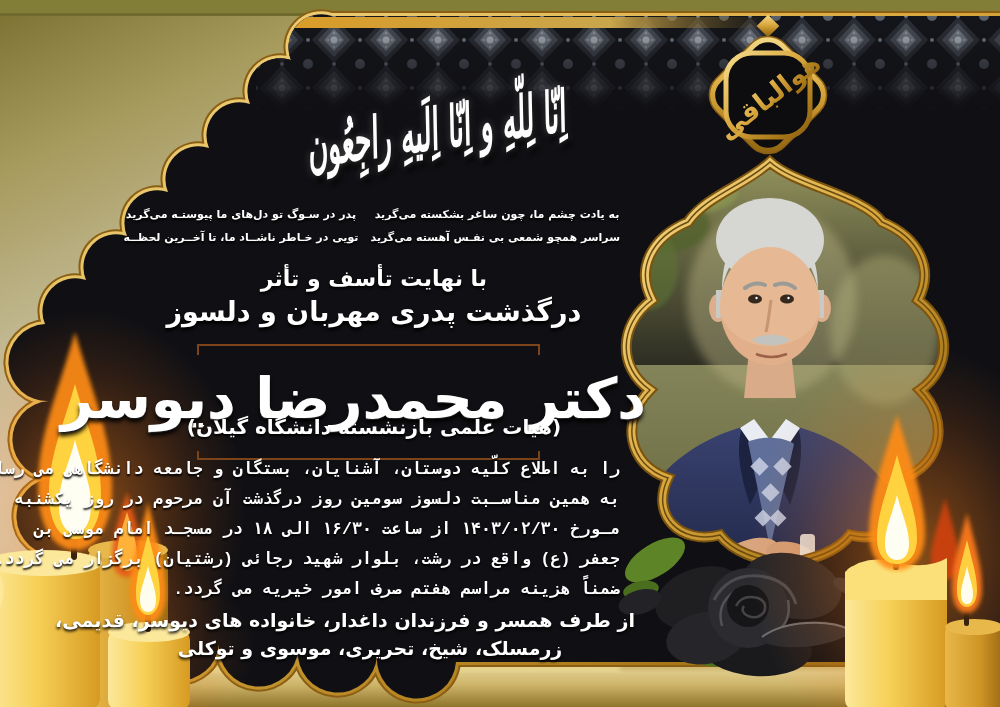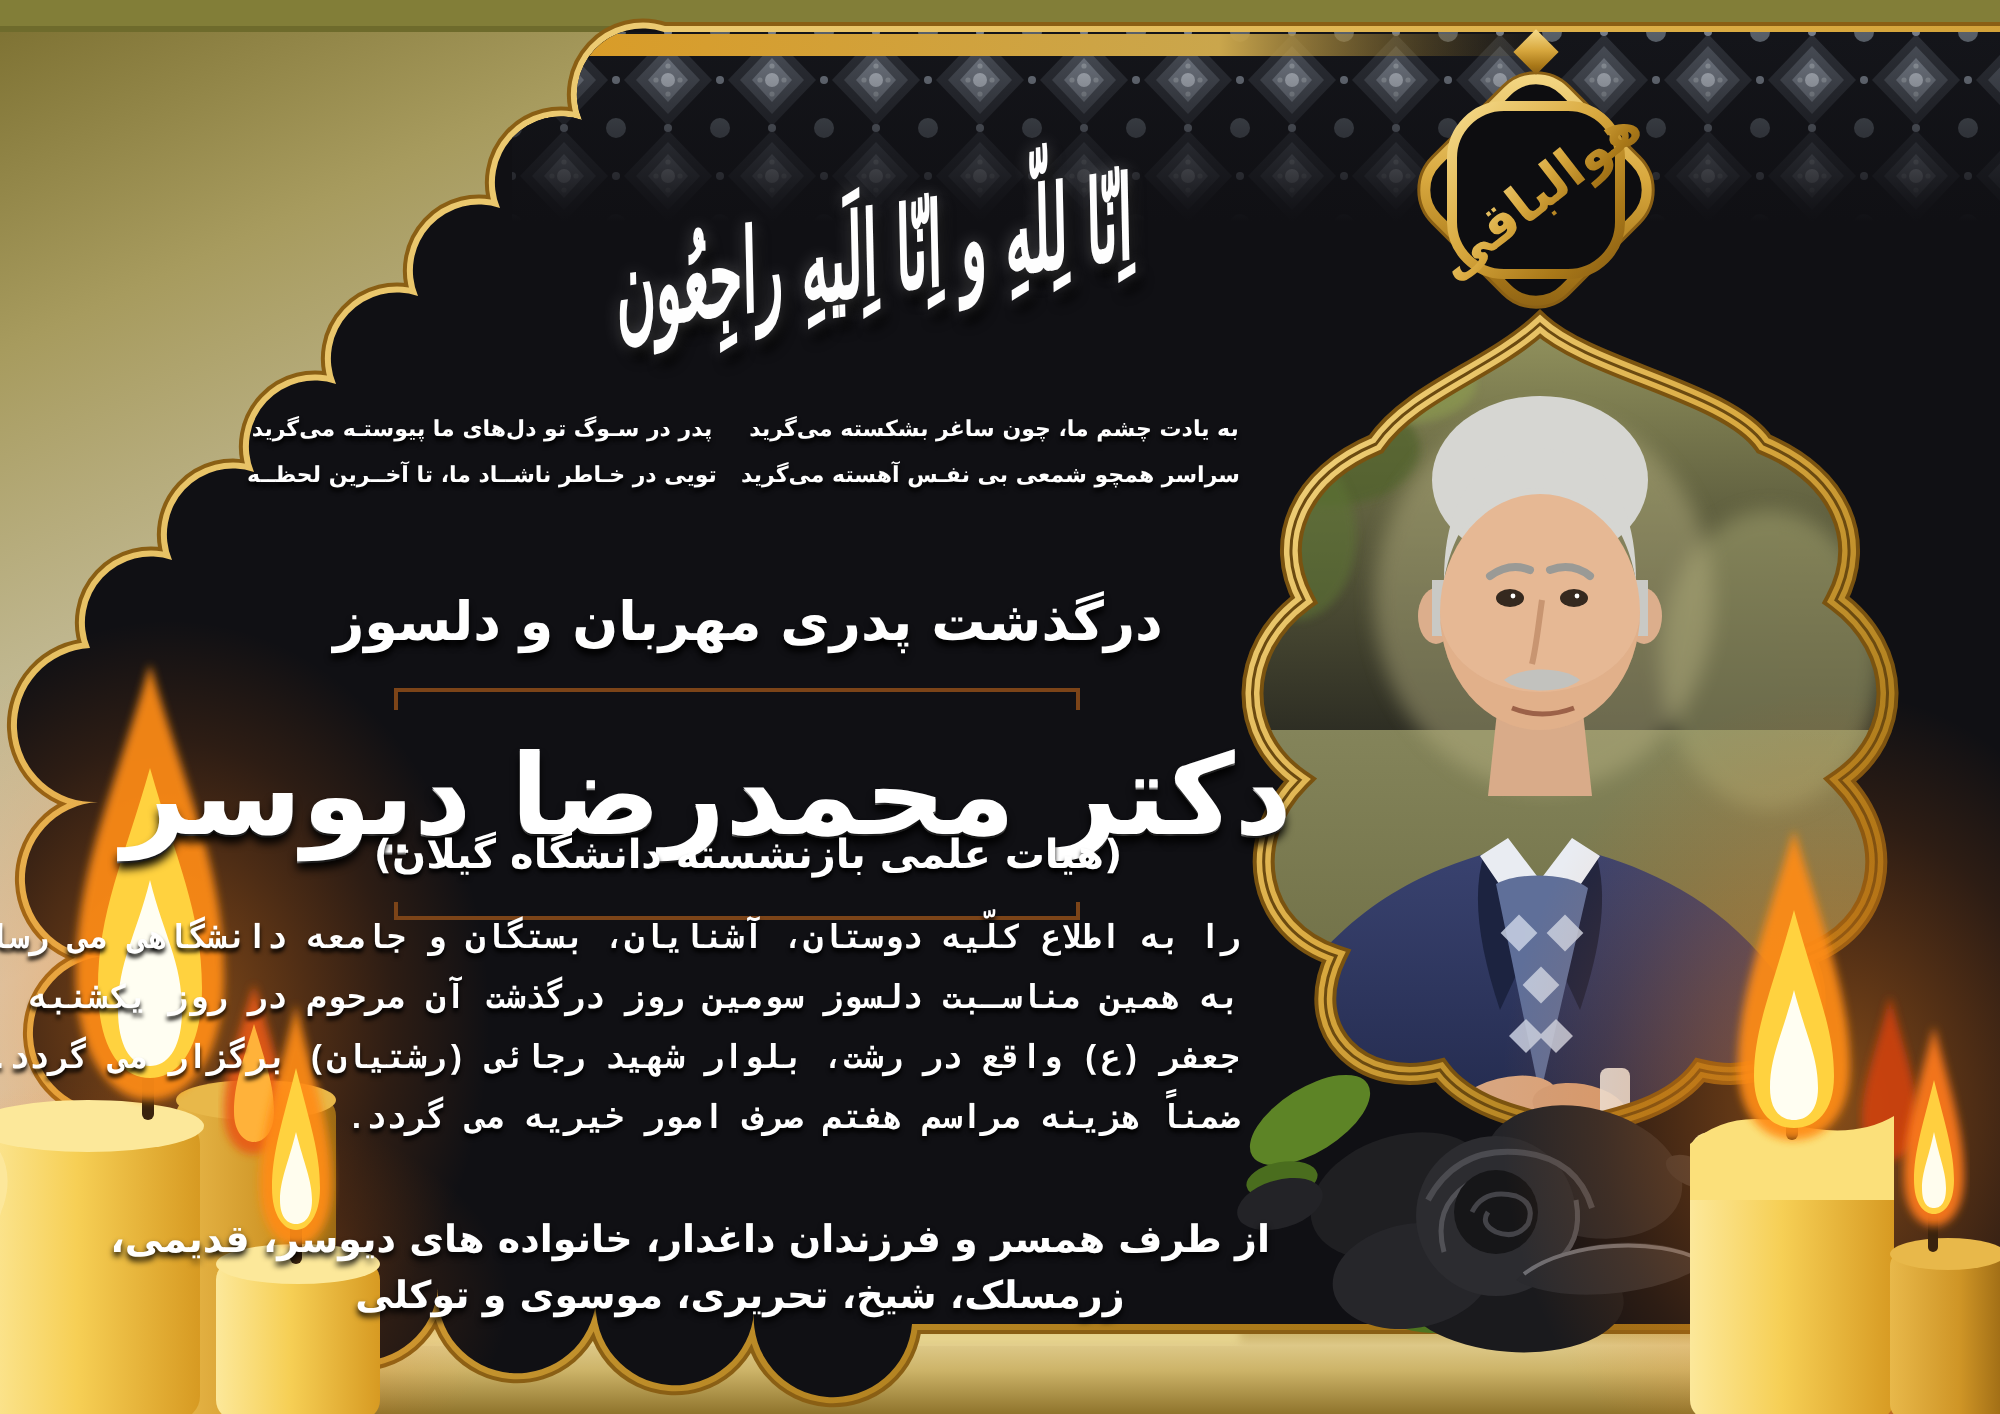--- a/index.html
+++ b/index.html
@@ -289,30 +289,32 @@
     <div class="poem-col">
       <div class="poem-line">پدر در سـوگ تو دل‌های ما پیوستـه می‌گرید</div>
       <div class="poem-line">تویی در خـاطر ناشــاد ما، تا آخــرین لحظــه</div>
     </div>
     <div class="poem-col">
       <div class="poem-line">به یادت چشم ما، چون ساغر بشکسته می‌گرید</div>
       <div class="poem-line">سراسر همچو شمعی بی نفـس آهسته می‌گرید</div>
     </div>
   </div>
 
+  <div class="txt nowrap" id="condolence1">با نهایت تأسف و تأثر</div>
   <div class="txt nowrap" id="condolence2">درگذشت پدری مهربان و دلسوز</div>
 
   <div class="bracket" id="bracket-top"></div>
   <div class="txt nowrap" id="deceased-name">دکتر محمدرضا دیوسر</div>
   <div class="txt nowrap" id="deceased-title">(هیات علمی بازنشسته دانشگاه گیلان)</div>
   <div class="bracket" id="bracket-bottom"></div>
 
   <div class="txt" id="announcement">
     <div class="ann-line">را به اطلاع کلّیه دوستان، آشنایان، بستگان و جامعه دانشگاهی می رساند.</div>
     <div class="ann-line">به همین مناسـبت دلسوز سومین روز درگذشت آن مرحوم در روز یکشنبه</div>
+    <div class="ann-line">مـورخ ۱۴۰۳/۰۲/۳۰ از ساعت ۱۶/۳۰ الی ۱۸ در مسجـد امام موسی بن</div>
     <div class="ann-line">جعفر (ع) واقع در رشت، بلوار شهید رجائی (رشتیان) برگزار می گردد.</div>
     <div class="ann-line">ضمناً هزینه مراسم هفتم صرف امور خیریه می گردد.</div>
   </div>
 
   <div class="txt" id="family">
     <div class="family-line nowrap">از طرف همسر و فرزندان داغدار، خانواده های دیوسر، قدیمی،</div>
     <div class="family-line nowrap">زرمسلک، شیخ، تحریری، موسوی و توکلی</div>
   </div>
 
 </div>

